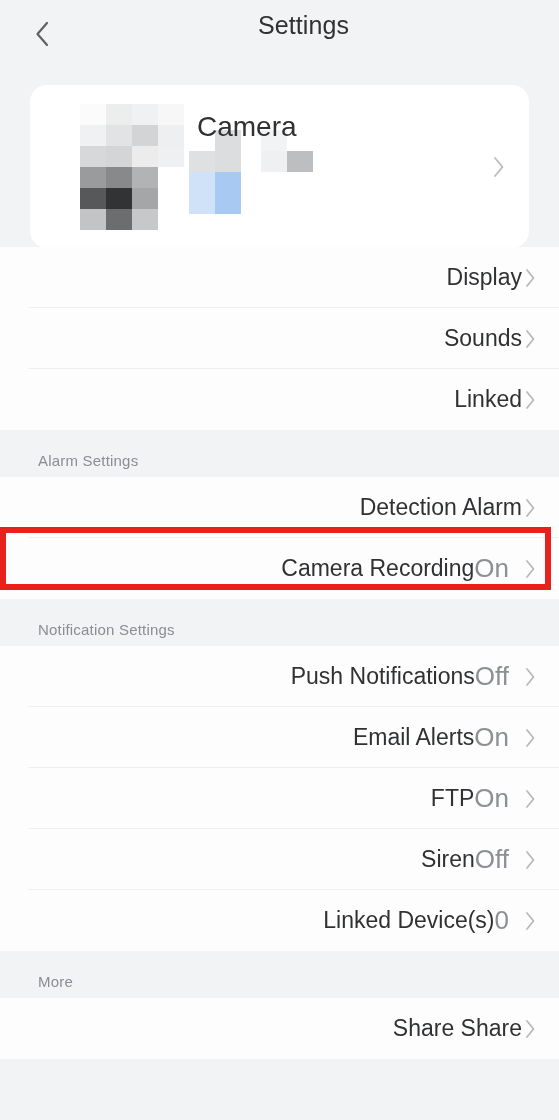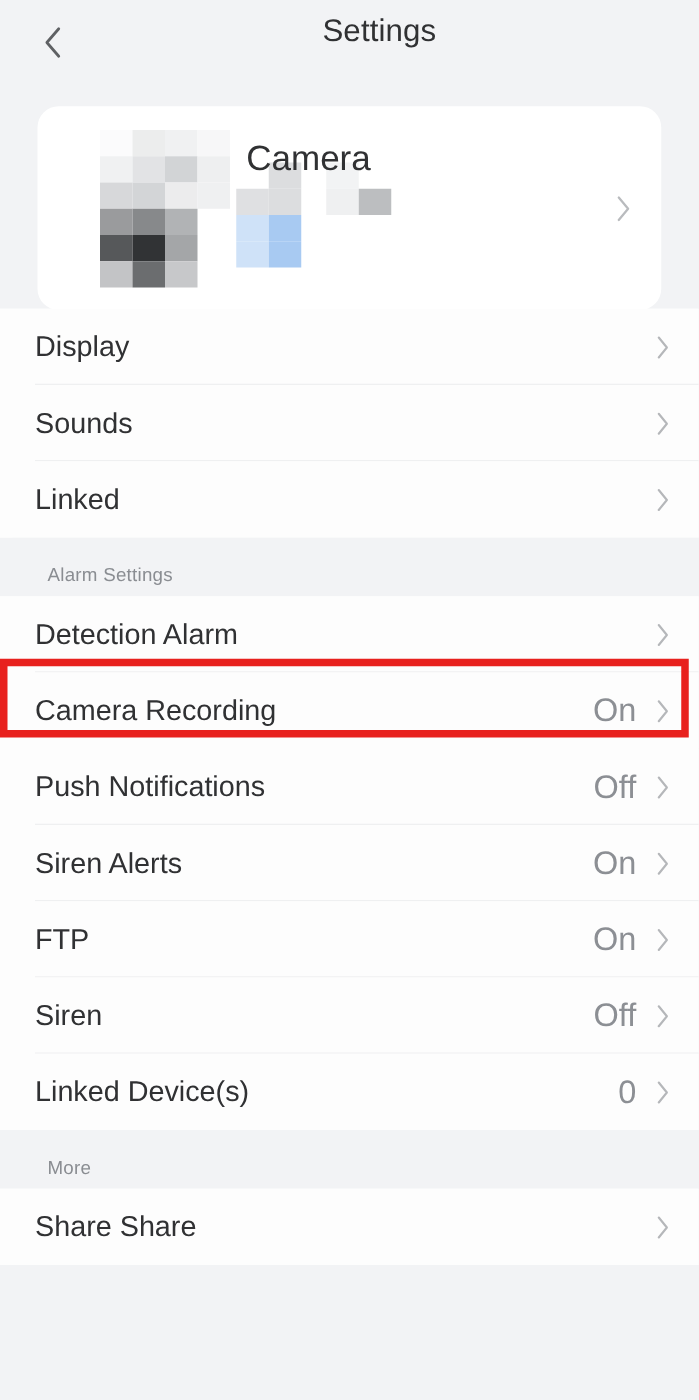--- a/index.html
+++ b/index.html
@@ -100,20 +100,21 @@
     width: 20px;
     height: 20px;
     display: flex;
     align-items: center;
     justify-content: center;
   }
 
   
   .group {
     background: #fdfdfd;
+    text-align: right;
   }
   .row {
     position: relative;
     height: 61px;
     display: flex;
     align-items: center;
     padding: 0 21px 0 28px;
     background: #fdfdfd;
     box-sizing: border-box;
     cursor: pointer;
@@ -281,32 +282,35 @@
         <div class="row">
           <div class="row-label">Camera Recording</div>
           <div class="row-value">On</div>
           <div class="chev">
             <svg width="12" height="20" viewBox="0 0 12 20" fill="none">
               <path d="M3 2 L9.5 10 L3 18" stroke="#b5b7ba" stroke-width="1.7" stroke-linecap="round" stroke-linejoin="round"></path>
             </svg>
           </div>
         </div>
       </div>
+      <div class="section-head">
+        <span>Notification Settings</span>
+      </div>
       <div class="group">
         <div class="row divider">
           <div class="row-label">Push Notifications</div>
           <div class="row-value">Off</div>
           <div class="chev">
             <svg width="12" height="20" viewBox="0 0 12 20" fill="none">
               <path d="M3 2 L9.5 10 L3 18" stroke="#b5b7ba" stroke-width="1.7" stroke-linecap="round" stroke-linejoin="round"></path>
             </svg>
           </div>
         </div>
         <div class="row divider">
-          <div class="row-label">Siren Alerts</div>
+          <div class="row-label">Email Alerts</div>
           <div class="row-value">On</div>
           <div class="chev">
             <svg width="12" height="20" viewBox="0 0 12 20" fill="none">
               <path d="M3 2 L9.5 10 L3 18" stroke="#b5b7ba" stroke-width="1.7" stroke-linecap="round" stroke-linejoin="round"></path>
             </svg>
           </div>
         </div>
         <div class="row divider">
           <div class="row-label">FTP</div>
           <div class="row-value">On</div>

